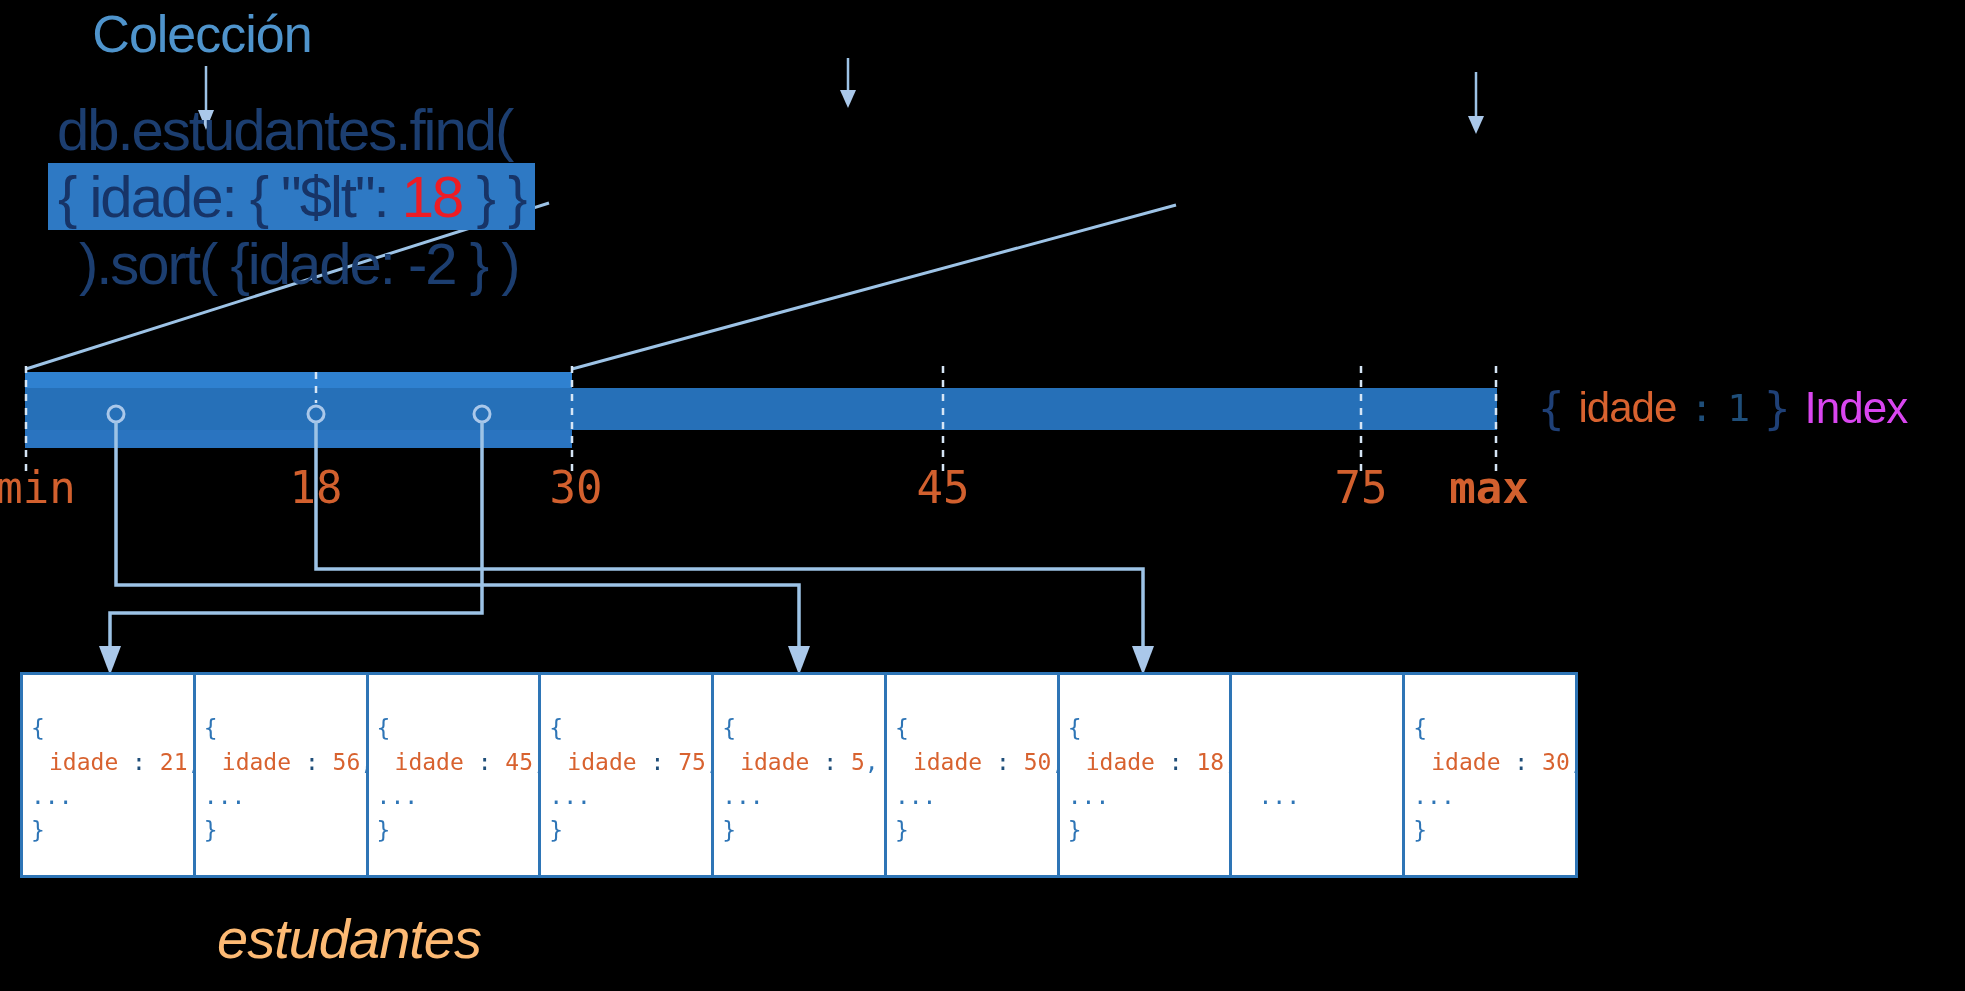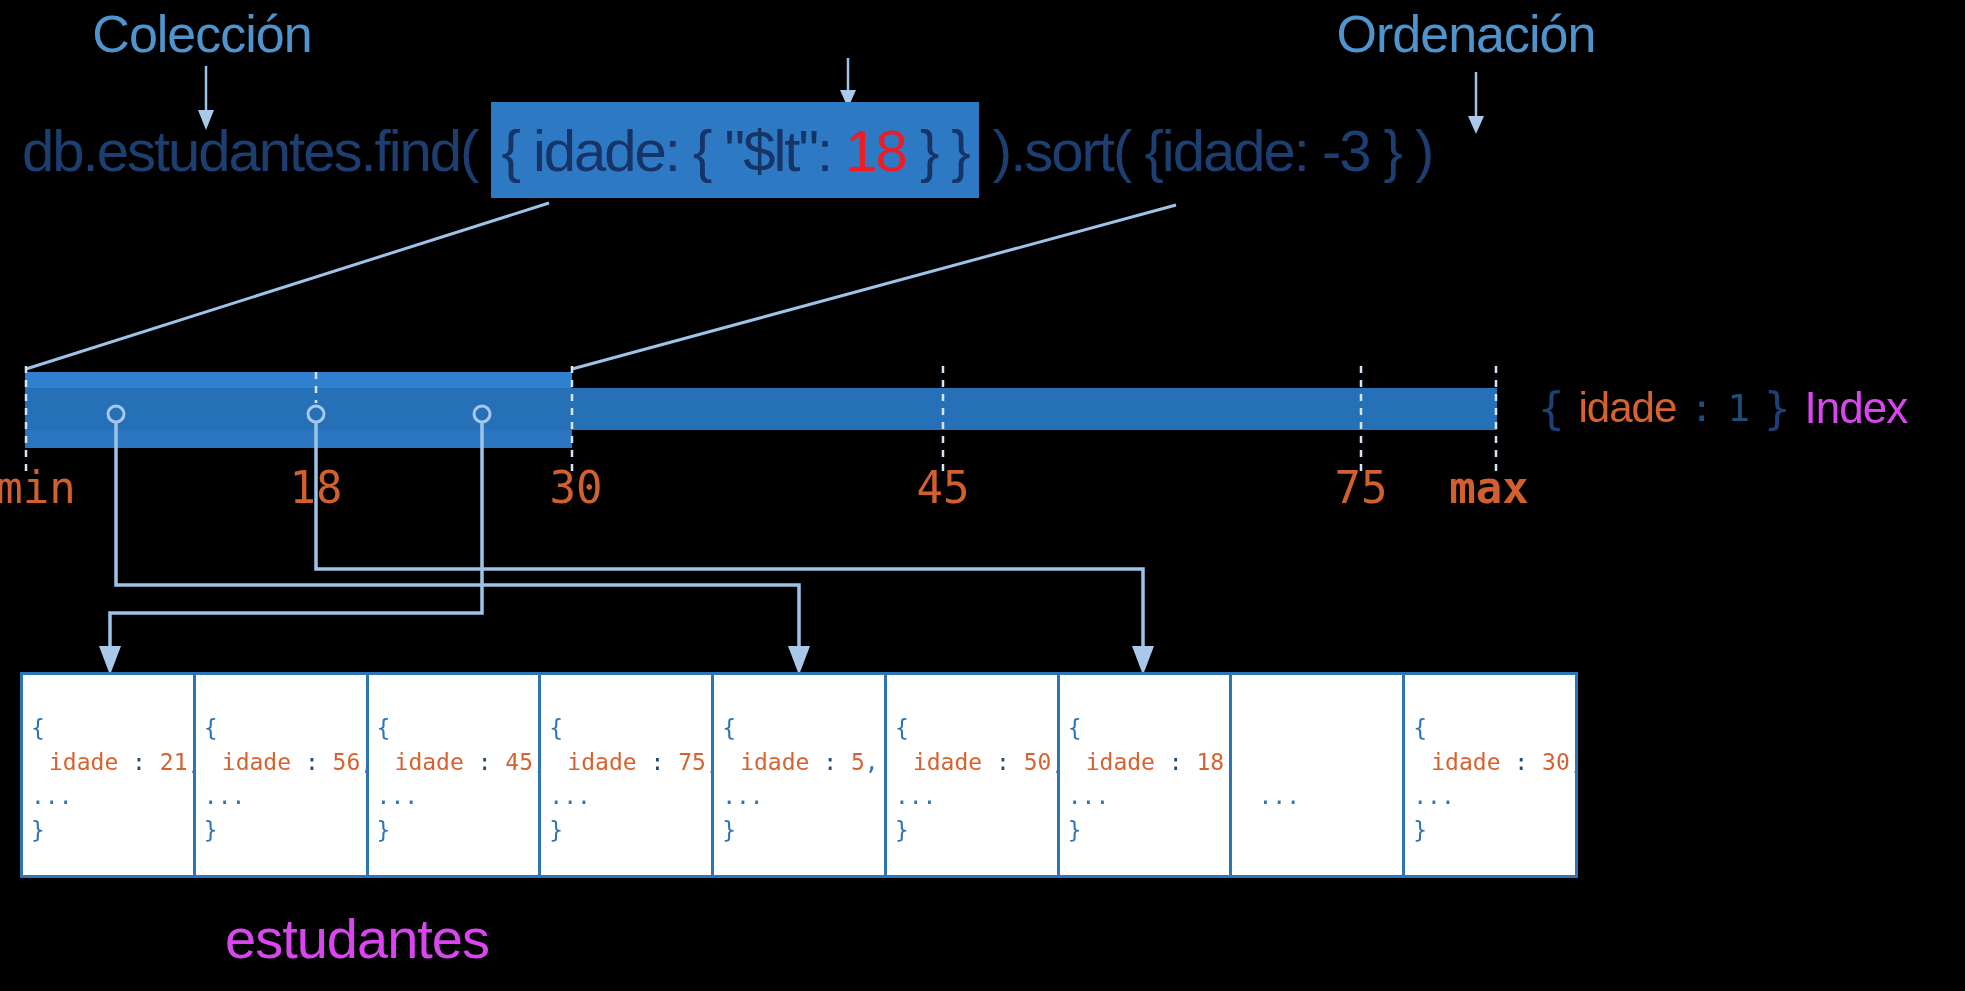--- a/index.html
+++ b/index.html
@@ -5,22 +5,22 @@
   html,body{margin:0;padding:0;background:#000;}
   #canvas{position:relative;width:1965px;height:991px;background:#000;overflow:hidden;
           font-family:"Liberation Sans",sans-serif;}
   .abs{position:absolute;}
   .center{transform:translateX(-50%);}
 
   
   .toplabel{font-size:52px;color:#4f94cc;white-space:nowrap;letter-spacing:-1px;}
 
   
-  #query-row{left:22px;top:96px;height:108px;display:flex;align-items:center;
-             font-size:58px;letter-spacing:-2px;color:#1c3e70;white-space:pre;}
+  #query-row{left:48px;top:96px;height:108px;display:flex;align-items:center;
+             font-size:58px;letter-spacing:-2px;color:#1c3e70;white-space:pre;flex-direction:column;}
   #query-row span{white-space:pre;}
   .hl-box{background:#2e79c4;height:96px;display:flex;align-items:center;padding:0 10px;color:#173467;}
   .hl-red{color:#ee1c24;}
 
   
   .tick{font-family:"DejaVu Sans Mono",monospace;font-size:44px;color:#d2602e;top:462px;white-space:pre;}
 
   
   #index-label{left:1538px;top:378px;height:60px;display:flex;align-items:center;gap:14px;white-space:pre;}
   .ixbrace{font-family:"DejaVu Sans Mono",monospace;font-size:44px;color:#1f4077;}
@@ -34,21 +34,21 @@
   .docbox{flex:1 1 0;border-right:3px solid #2e75b6;box-sizing:border-box;
           font-family:"DejaVu Sans Mono",monospace;font-size:23px;line-height:34px;
           padding:36px 0 0 8px;color:#2e75b6;overflow:hidden;}
   .docbox:last-child{border-right:none;}
   .docline{white-space:pre;height:34px;}
   .docline.indent{padding-left:18px;}
   .d-or{color:#d8622f;}
   .d-nv{color:#1f4e79;}
   .d-bl{color:#2e75b6;}
 
-  #estudantes{left:225px;top:906px;font-size:56px;color:#d946ef;letter-spacing:-1px;}
+  #estudantes{left:217px;top:906px;font-size:56px;color:#fdba74;letter-spacing:-1px;font-style:italic;}
 </style>
 </head>
 <body>
 
 <div id="canvas">
 
   <svg class="abs" width="1965" height="991" viewBox="0 0 1965 991" style="left:0;top:0;">
 
     <line x1="549" y1="203" x2="26" y2="369" stroke="#9dc3e6" stroke-width="3"></line>
     <line x1="1176" y1="205" x2="572" y2="369" stroke="#9dc3e6" stroke-width="3"></line>
@@ -87,30 +87,29 @@
       <line x1="206" y1="66" x2="206" y2="110"></line>
       <polygon points="198,110 214,110 206,130" stroke="none"></polygon>
       <line x1="848" y1="58" x2="848" y2="90"></line>
       <polygon points="840,90 856,90 848,108" stroke="none"></polygon>
       <line x1="1476" y1="72" x2="1476" y2="116"></line>
       <polygon points="1468,116 1484,116 1476,134" stroke="none"></polygon>
     </g>
   </svg>
 
   <div class="abs toplabel center" style="left:202px;top:4px;">Colección</div>
-  <div class="abs toplabel center" style="left:1466px;top:4px;">Ordenación</div>
 
   <div class="abs" id="query-row">
     <span>db.estudantes.find( </span>
     <span class="hl-box">
       <span>{ idade: { "$lt": </span>
       <span class="hl-red">18</span>
       <span> } }</span>
     </span>
-    <span> ).sort( {idade: -3 } )</span>
+    <span> ).sort( {idade: -2 } )</span>
   </div>
 
   <div class="abs tick center" style="left:36px;">min</div>
   <div class="abs tick center" style="left:316px;">18</div>
   <div class="abs tick center" style="left:576px;">30</div>
   <div class="abs tick center" style="left:943px;">45</div>
   <div class="abs tick center" style="left:1361px;">75</div>
   <div class="abs tick center" style="left:1489px;font-weight:bold;">max</div>
 
   <div class="abs" id="index-label">

